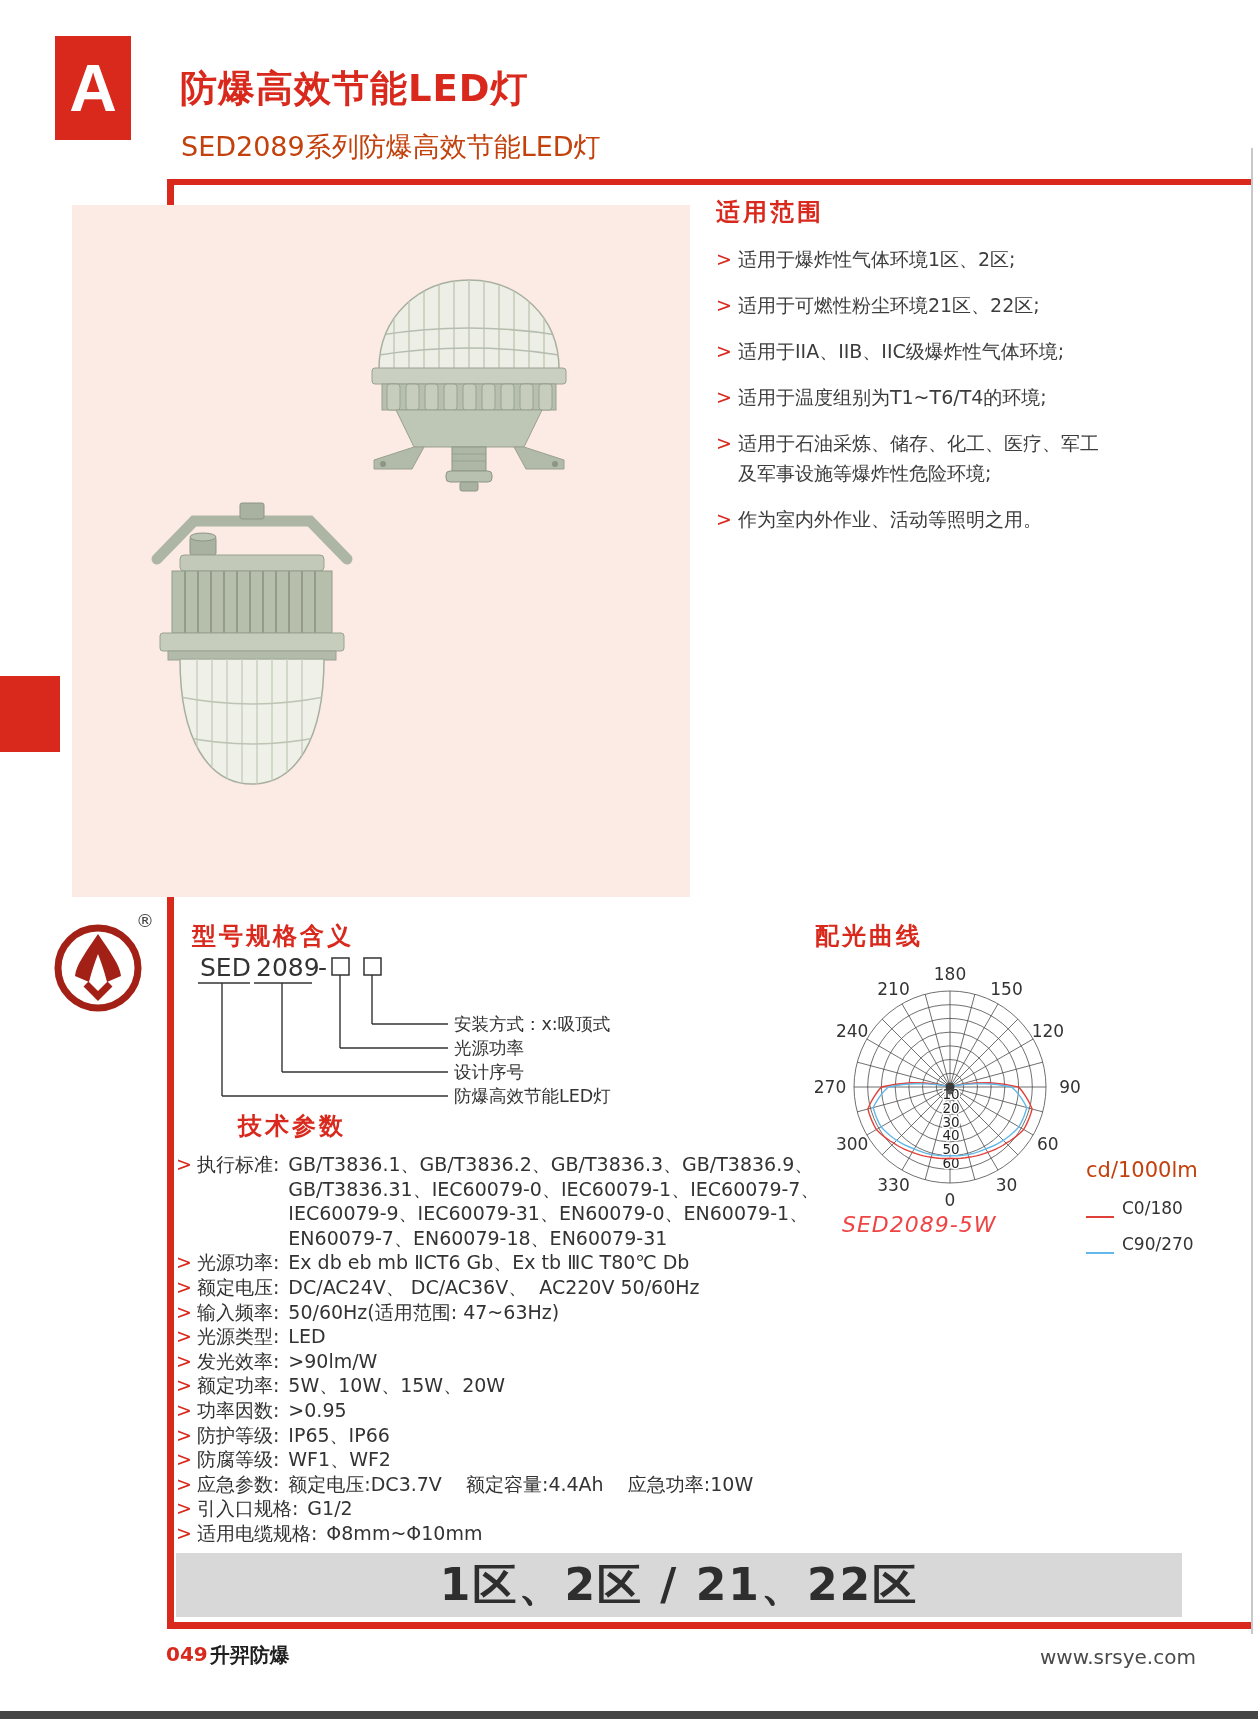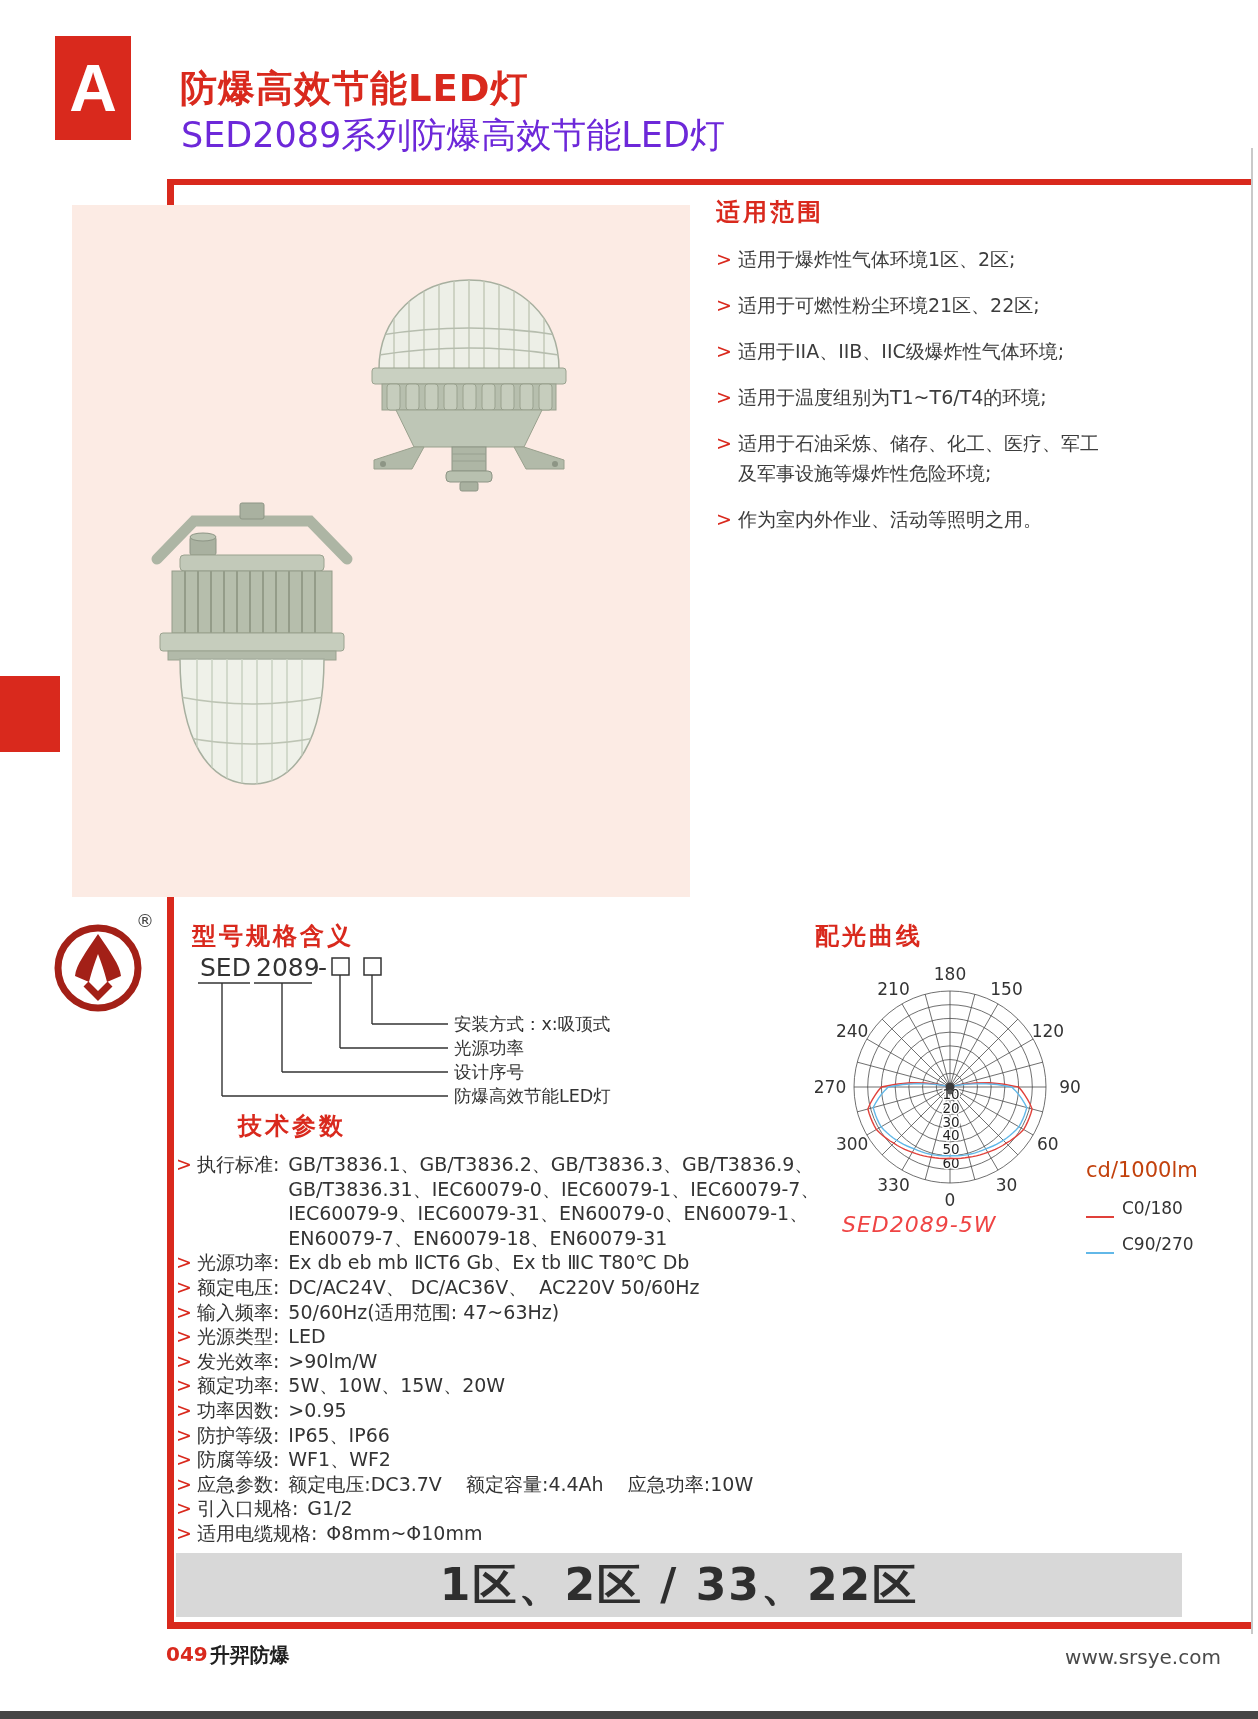--- a/index.html
+++ b/index.html
@@ -5,21 +5,21 @@
   html,body{margin:0;padding:0;background:#ffffff;}
   .page{position:relative;width:1258px;height:1719px;background:#fff;overflow:hidden;
         font-family:"DejaVu Sans",sans-serif;color:#333;}
   .abs{position:absolute;}
 
   
   .a-box{left:55px;top:36px;width:76px;height:104px;background:#d9291d;display:flex;
          align-items:center;justify-content:center;}
   .a-box span{color:#fff;font-size:66px;font-weight:bold;font-family:"Liberation Sans",sans-serif;}
   .page-title{left:180px;top:64px;font-size:37px;font-weight:bold;color:#d9291d;letter-spacing:1px;}
-  .page-subtitle{left:181px;top:112px;font-size:35px;font-weight:500;color:#6d28d9;}
+  .page-subtitle{left:181px;top:129px;font-size:27px;font-weight:500;color:#c2410c;}
 
   
   .rule{background:#d9291d;}
   .rule-top{left:167px;top:179px;width:1085px;height:6px;}
   .rule-left{left:167px;top:179px;width:7px;height:1449px;}
   .rule-bottom{left:167px;top:1622px;width:1085px;height:7px;}
   .edge-right{left:1251px;top:148px;width:2px;height:1486px;background:#c9c9c9;}
   .bottom-strip{left:0;top:1711px;width:1258px;height:8px;background:#454545;}
   .red-tab{left:0;top:676px;width:60px;height:76px;background:#d9291d;}
 
@@ -55,21 +55,21 @@
   .legend-title{font-size:21px;color:#c2410c;margin-bottom:4px;}
   .legend-row{display:flex;align-items:flex-end;font-size:17px;color:#333;margin-bottom:5px;margin-top:16px;}
   .legend-swatch{width:28px;height:2px;margin-right:8px;flex:0 0 auto;}
   .chart-caption{left:842px;top:1212px;width:216px;text-align:left;font-size:22px;color:#ef4444;letter-spacing:1px;font-style:italic;}
   .halo{paint-order:stroke;stroke:#fff;stroke-width:3px;}
 
   
   .footer-left{left:166px;top:1642px;font-size:20px;font-weight:bold;display:flex;gap:2px;}
   .footer-left .pn{color:#d9291d;}
   .footer-left .brand{color:#1f1f1f;}
-  .footer-right{left:1040px;top:1645px;width:206px;text-align:center;font-size:20px;color:#4a4a4a;}
+  .footer-right{left:1040px;top:1645px;width:206px;text-align:left;font-size:20px;color:#4a4a4a;}
 
   .reg-mark{left:136px;top:910px;font-size:18px;color:#444;}
 </style>
 </head>
 <body>
 
 <div class="page">
 
   <div class="abs a-box">
     <span>A</span>
@@ -361,21 +361,21 @@
         </div>
         <div class="legend-row">
           <span class="legend-swatch" style="background: rgb(98, 184, 232);"></span>
           <span>C90/270</span>
         </div>
       </div>
   </div>
   <div class="abs chart-caption">SED2089-5W</div>
 
   <div class="abs zones-bar">
-    <span>1区、2区 / 33、22区</span>
+    <span>1区、2区 / 21、22区</span>
   </div>
 
   <div class="abs footer-left">
     <span class="pn">049</span>
     <span class="brand">升羿防爆</span>
   </div>
   <div class="abs footer-right">www.srsye.com</div>
 
 </div>
 

